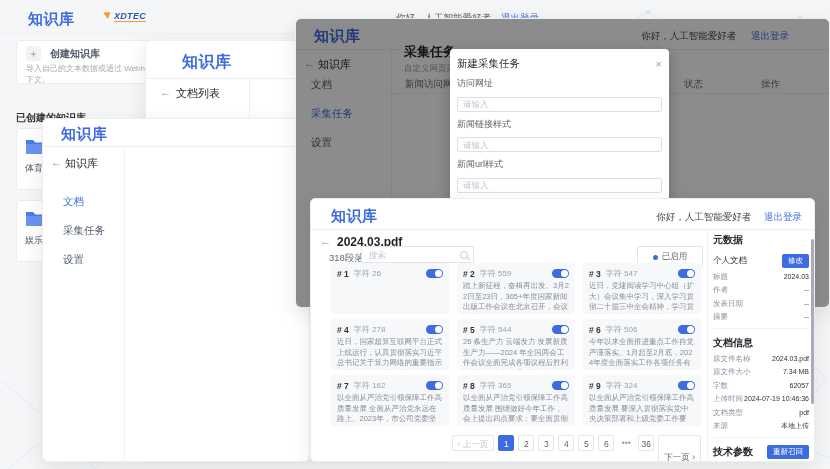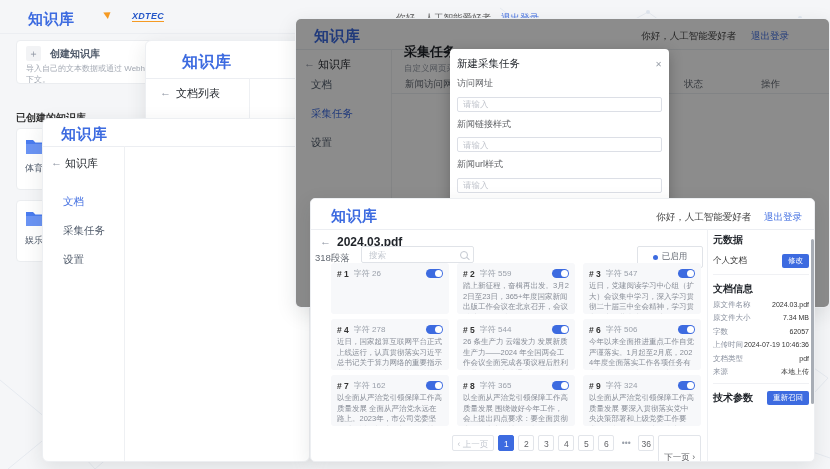--- a/index.html
+++ b/index.html
@@ -79,21 +79,21 @@
   .rad-lb{font-size:8.5px;color:#606266;margin-right:6px;white-space:nowrap}
   .dt-box{display:flex;align-items:center;gap:3px;border:1px solid #e4e7ed;background:#f5f7fa;
     border-radius:2px;height:14px;padding:0 4px;min-width:0;flex:1}
   .clock{width:6px;height:6px;border:1px solid #c0c4cc;border-radius:50%;flex:none}
   .dt-ph{font-size:7.5px;color:#c0c4cc;white-space:nowrap;overflow:hidden}
 
   
   #panelD{left:310px;top:198px;width:505px;height:264px;overflow:hidden;border-radius:5px}
   #panelD .top-right{position:absolute;right:12px;top:12px;font-size:9.5px;color:#444;white-space:nowrap}
   .doc-title{position:absolute;left:26px;top:36px;font-size:12px;font-weight:bold;color:#1f2329}
-  .pcount{position:absolute;left:4px;top:53px;font-size:9.5px;color:#646a73}
+  .pcount{position:absolute;left:18px;top:53px;font-size:9.5px;color:#646a73}
   .search-box{position:absolute;left:50px;top:47px;width:113px;height:17px;border:1px solid #e0e3e8;
     border-radius:2px;background:#fff;display:flex;align-items:center;box-sizing:border-box;padding:4px 5px}
   .search-box input{border:none;outline:none;flex:1;min-width:0;font-size:8.5px;color:#333;background:transparent}
   .search-box input::placeholder{color:#c2c7cf}
   .search-ic{position:relative;width:6px;height:6px;border:1px solid #c2c7cf;border-radius:50%;flex:none}
   .search-ic::after{content:"";position:absolute;width:4px;height:1px;background:#c2c7cf;
     right:-3px;bottom:-1px;transform:rotate(45deg)}
   .filter-btn{position:absolute;left:326px;top:47px;width:66px;height:22px;border:1px solid #e0e3e8;
     border-radius:2px;background:#fff;display:flex;align-items:center;justify-content:center;gap:4px;
     box-sizing:border-box;cursor:pointer}
@@ -127,21 +127,21 @@
   .doc-type{font-size:8.5px;color:#333}
   .sbtn{margin-left:auto;background:#3d6be0;color:#fff;border:none;font-size:7.5px;
     padding:2px 6px;border-radius:2px;cursor:pointer;font-family:inherit}
   .srow{display:flex;align-items:baseline;margin-top:3.5px}
   .sl{font-size:7.5px;color:#8a919f;white-space:nowrap}
   .sv{margin-left:auto;font-size:7px;color:#333;white-space:nowrap}
   .sdiv{height:1px;background:#f0f1f4;margin:6px 0 0}
   .scrollbar{position:absolute;left:500px;top:40px;width:3px;height:165px;background:#a8adb5;border-radius:2px}
 
   
-  .logo{display:inline-flex;gap:20px;margin-left:8px;vertical-align:2px}
+  .logo{display:inline-flex;gap:2px;margin-left:8px;vertical-align:2px}
   .logo-tri{width:0;height:0;border-left:4px solid transparent;border-right:4px solid transparent;
     border-bottom:6px solid #f59a23;transform:rotate(55deg)}
   .logo-txt{font-size:9px;font-style:italic;font-weight:bold;color:#2456c8;letter-spacing:.3px;
     border-bottom:1px solid #f59a23}
 
   .folder-svg{display:block}
 </style>
 </head>
 <body>
 
@@ -447,20 +447,42 @@
       <span class="pg nav">下一页 ›</span>
     </div>
 
   <div class="vline" style="left:396px;top:30px;bottom:0"></div>
   <div class="sidebar">
     <div class="stitle">元数据</div>
     <div class="doc-type-row">
       <span class="doc-type">个人文档</span>
       <button class="sbtn">修改</button>
     </div>
+    <div>
+
+        <div class="srow">
+          <span class="sl">标题</span>
+          <span class="sv">2024.03</span>
+        </div>
+
+        <div class="srow">
+          <span class="sl">作者</span>
+          <span class="sv">--</span>
+        </div>
+
+        <div class="srow">
+          <span class="sl">发表日期</span>
+          <span class="sv">--</span>
+        </div>
+
+        <div class="srow">
+          <span class="sl">摘要</span>
+          <span class="sv">--</span>
+        </div>
+      </div>
     <div class="sdiv"></div>
     <div class="stitle side-sec-gap">文档信息</div>
     <div>
 
         <div class="srow">
           <span class="sl">原文件名称</span>
           <span class="sv">2024.03.pdf</span>
         </div>
 
         <div class="srow">

